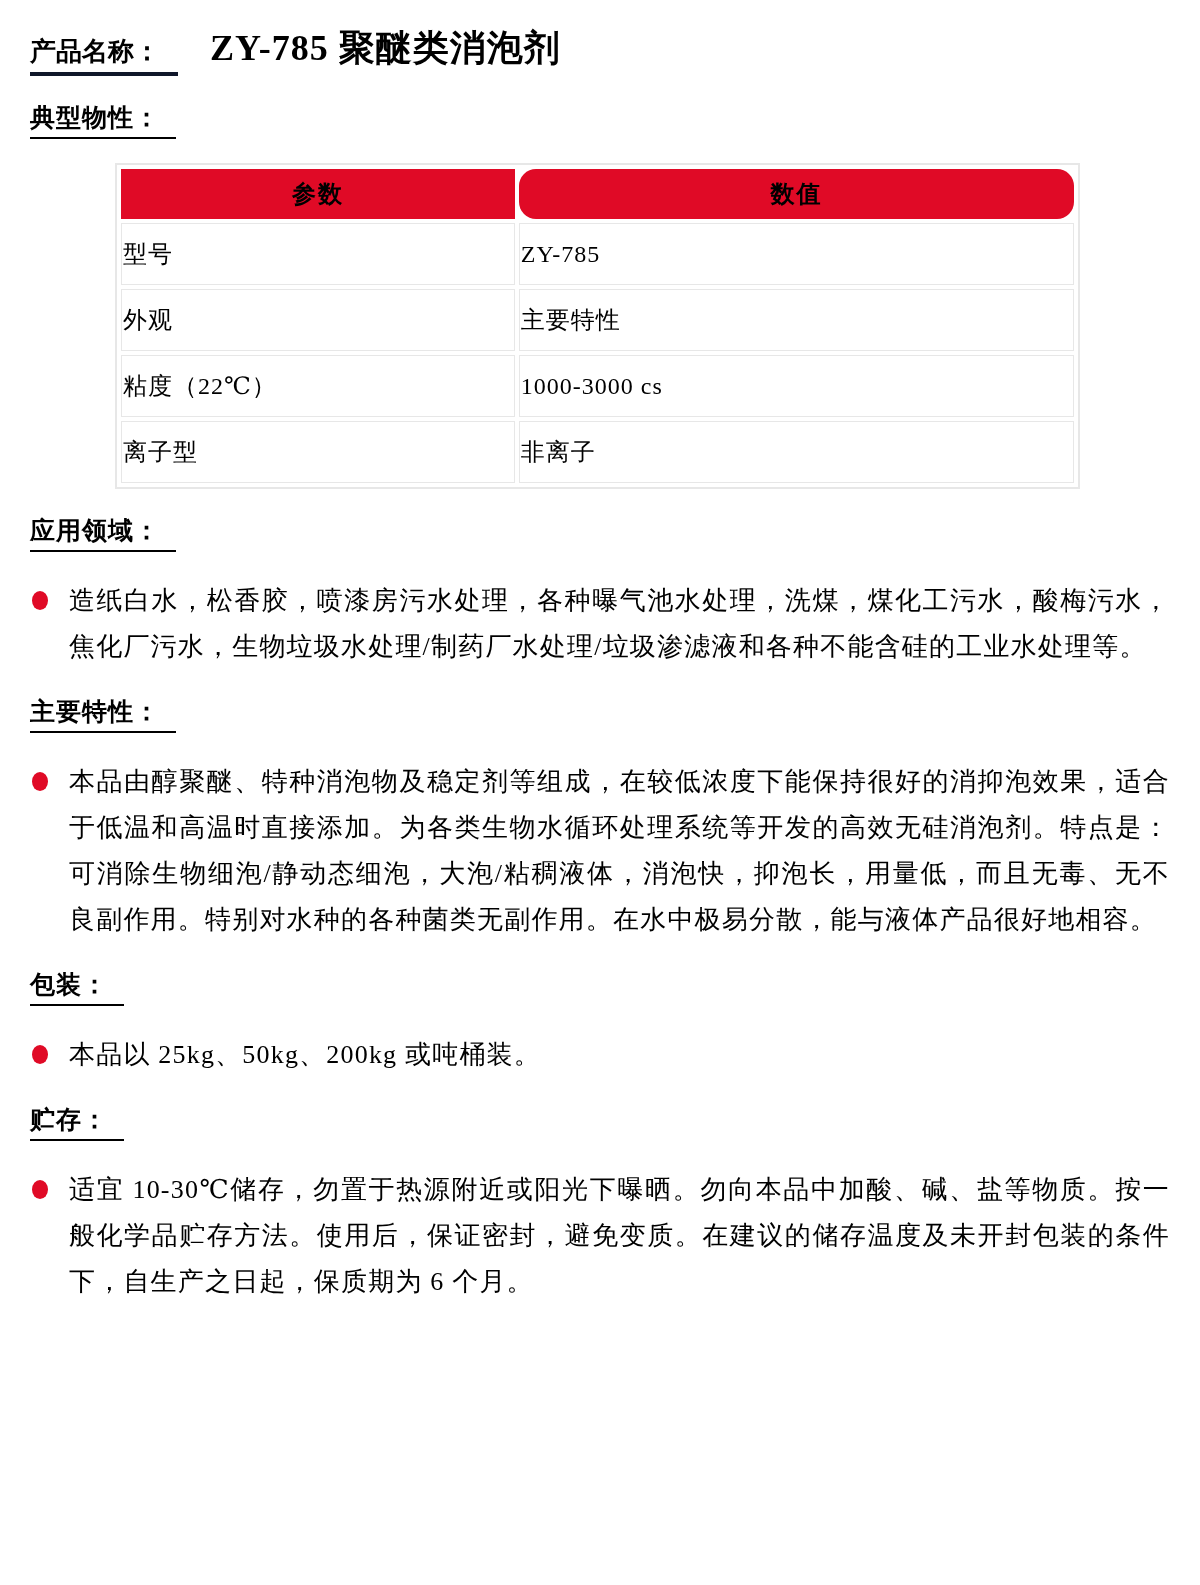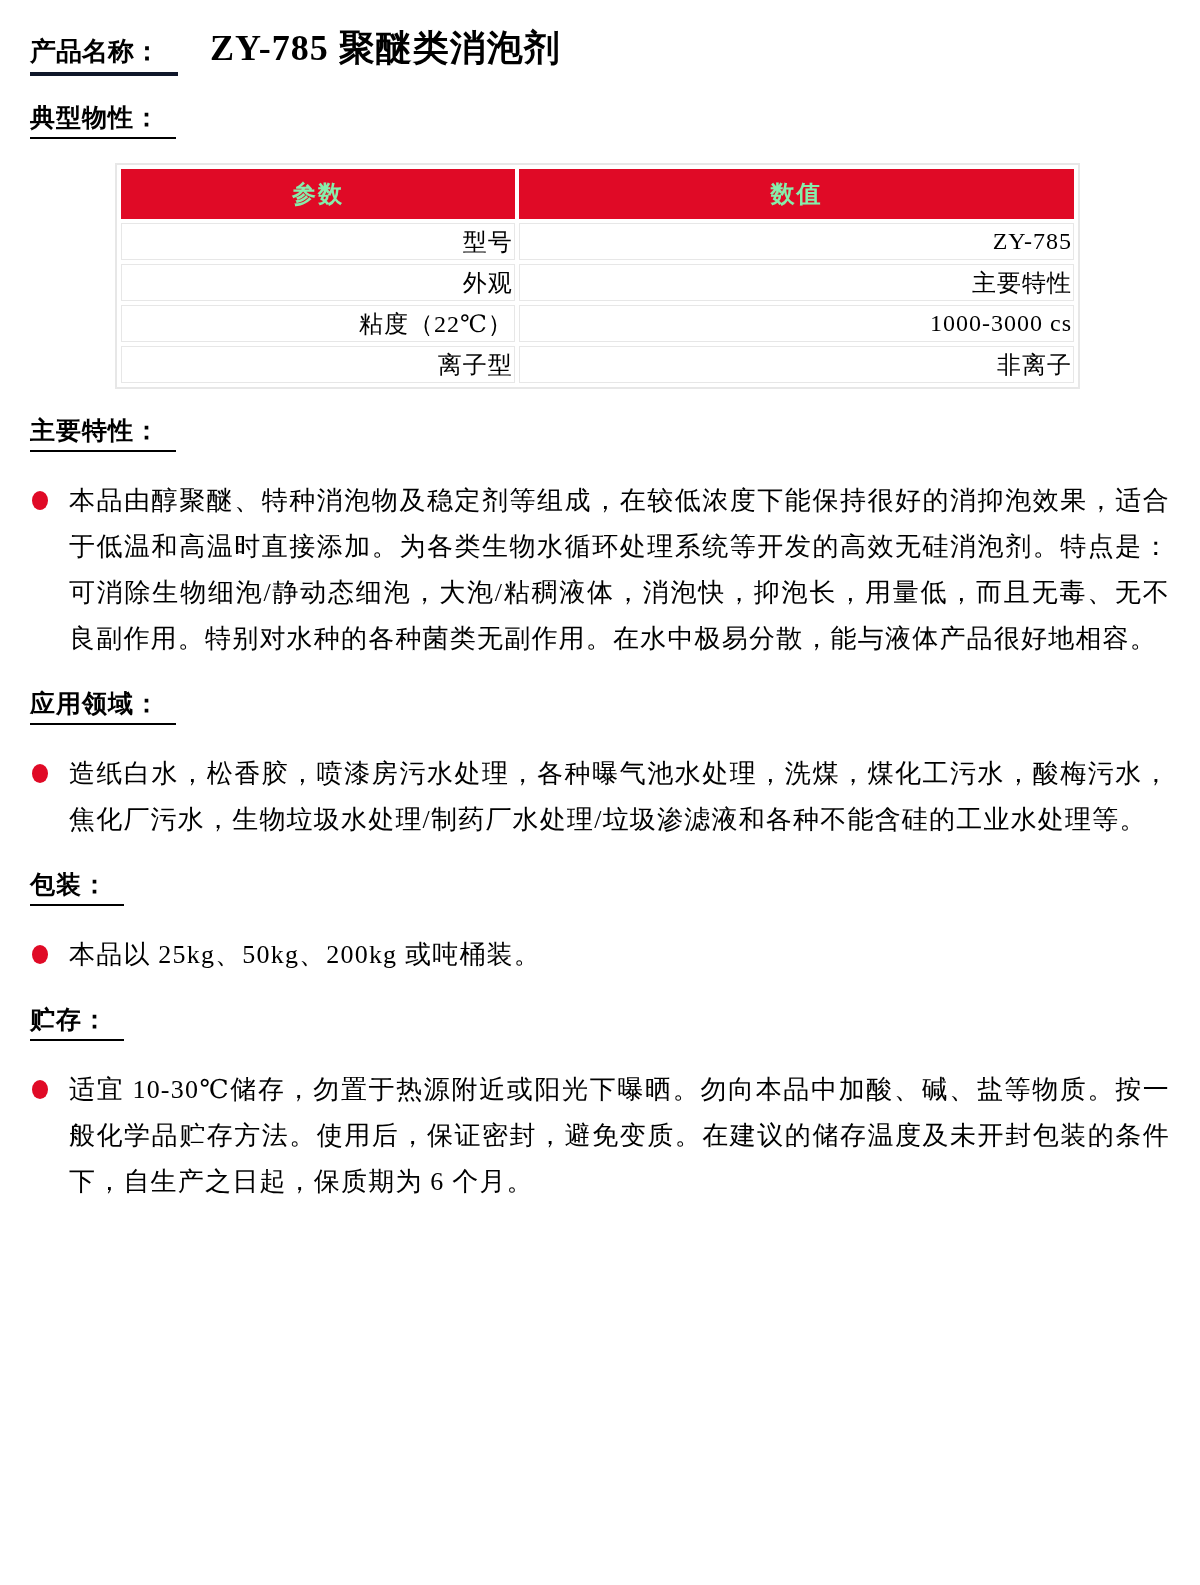--- a/index.html
+++ b/index.html
@@ -52,36 +52,36 @@
     border:2px solid var(--border);
     background:#fff;
   }
   table.prop-table{
     width:100%;
     border-collapse:separate;
     border-spacing:4px;
   }
   table.prop-table th{
     background:var(--red);
-    color:#86efac;
+    color:#000000;
     font-family:"Liberation Sans","DejaVu Sans",sans-serif;
     font-weight:bold;
     font-size:24px;
     height:50px;
     letter-spacing:2px;
   }
   table.prop-table td{
     border:1px solid var(--border);
-    text-align:right;
+    text-align:left;
     font-size:24px;
-    height:37px;
+    height:62px;
     letter-spacing:1px;
   }
   .col-param{width:41.5%;}
-  .col-value{width:58.5%;}
+  .col-value{width:58.5%;border-radius:17px;}
 
   
   .bullet{display:flex;margin:26px 0 0 0;}
   .bullet-dot{
     flex:0 0 auto;
     width:16px;height:19px;
     border-radius:50%;
     background:var(--red);
     margin:13px 0 0 2px;
   }
@@ -130,32 +130,32 @@
           <tr>
             <td>离子型</td>
             <td>非离子</td>
           </tr>
         </tbody>
       </table>
     </div>
   </div>
 
   <div class="section">
+    <h2 class="section-heading">应用领域：</h2>
+    <div class="bullet">
+      <span class="bullet-dot"></span>
+      <span class="bullet-text">造纸白水，松香胶，喷漆房污水处理，各种曝气池水处理，洗煤，煤化工污水，酸梅污水，焦化厂污水，生物垃圾水处理/制药厂水处理/垃圾渗滤液和各种不能含硅的工业水处理等。</span>
+    </div>
+  </div>
+
+  <div class="section">
     <h2 class="section-heading">主要特性：</h2>
     <div class="bullet">
       <span class="bullet-dot"></span>
       <span class="bullet-text">本品由醇聚醚、特种消泡物及稳定剂等组成，在较低浓度下能保持很好的消抑泡效果，适合于低温和高温时直接添加。为各类生物水循环处理系统等开发的高效无硅消泡剂。特点是：可消除生物细泡/静动态细泡，大泡/粘稠液体，消泡快，抑泡长，用量低，而且无毒、无不良副作用。特别对水种的各种菌类无副作用。在水中极易分散，能与液体产品很好地相容。</span>
-    </div>
-  </div>
-
-  <div class="section">
-    <h2 class="section-heading">应用领域：</h2>
-    <div class="bullet">
-      <span class="bullet-dot"></span>
-      <span class="bullet-text">造纸白水，松香胶，喷漆房污水处理，各种曝气池水处理，洗煤，煤化工污水，酸梅污水，焦化厂污水，生物垃圾水处理/制药厂水处理/垃圾渗滤液和各种不能含硅的工业水处理等。</span>
     </div>
   </div>
 
 
   <div class="section">
     <h2 class="section-heading">包装：</h2>
     <div class="bullet">
       <span class="bullet-dot"></span>
       <span class="bullet-text">本品以 25kg、50kg、200kg 或吨桶装。</span>
     </div>

